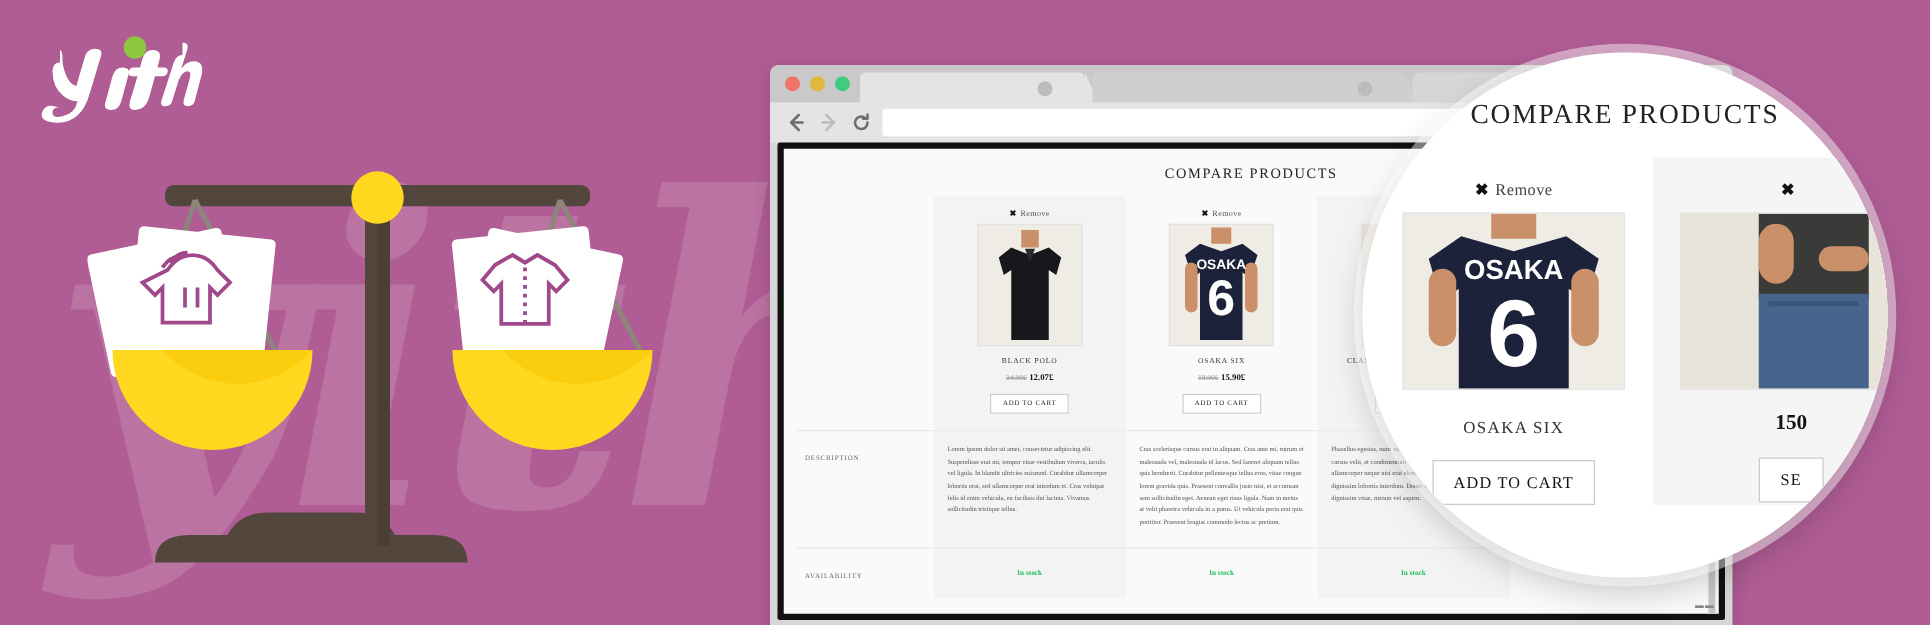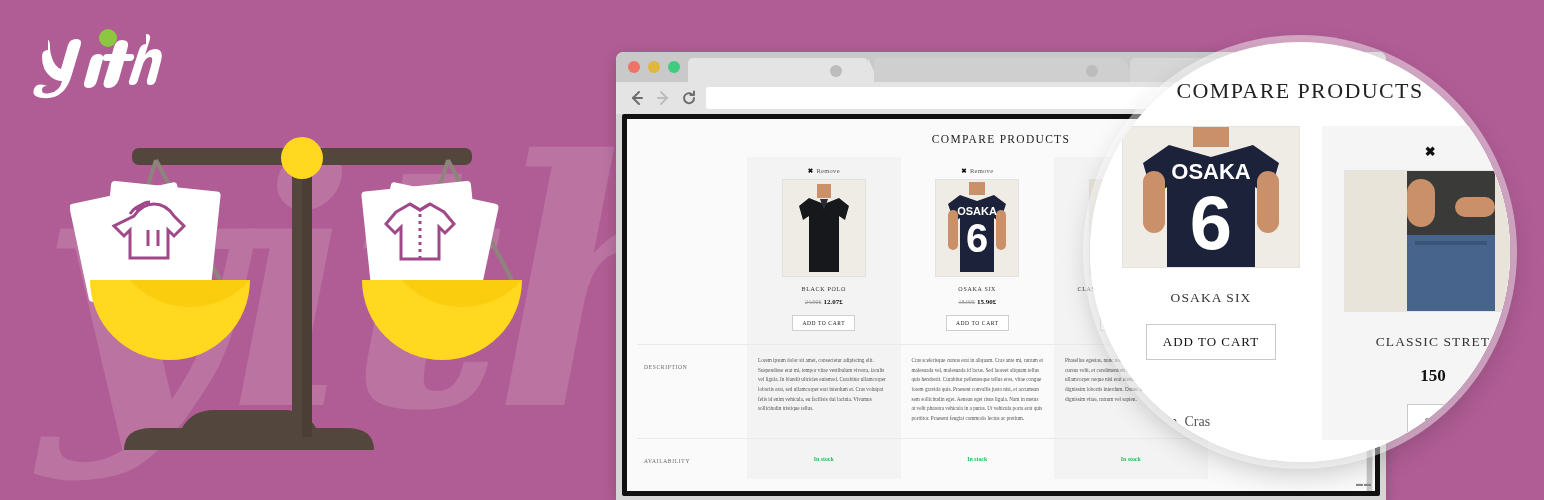--- a/index.html
+++ b/index.html
@@ -375,20 +375,21 @@
   </div>
 
   <div class="mag">
     <div class="mag-inner">
       <div class="mag-head">COMPARE PRODUCTS</div>
       <div class="mag-panel">
         <div class="mag-faint-wrap"></div>
         <div class="mag-cols">
 
           <div class="mcol">
+            <div class="m-rm"><b>✖</b><span>Remove</span></div>
             <div class="m-img">
               <svg width="176" height="140" viewBox="0 0 176 140" preserveAspectRatio="none">
                 <rect width="176" height="140" fill="#efece6"></rect>
                 <rect x="70" y="-2" width="36" height="22" fill="#c9906a"></rect>
                 <path d="M46 18 L88 30 L130 18 L156 36 L146 70 L132 60 L132 140 L44 140 L44 60 L30 70 L20 36 Z" fill="#1b2239"></path>
                 <rect x="20" y="44" width="22" height="62" rx="11" fill="#c9906a"></rect>
                 <rect x="134" y="44" width="22" height="62" rx="11" fill="#c9906a"></rect>
                 <text x="88" y="52" font-size="22" font-family="Liberation Sans, sans-serif" font-weight="700" fill="#fff" text-anchor="middle">OSAKA</text>
                 <text x="88" y="122" font-size="76" font-family="Liberation Sans, sans-serif" font-weight="700" fill="#fff" text-anchor="middle">6</text>
               </svg>
@@ -402,24 +403,22 @@
             <div class="m-img">
               <svg width="176" height="140" viewBox="0 0 176 140" preserveAspectRatio="none">
                 <rect width="176" height="140" fill="#e9e4da"></rect>
                 <path d="M62 -10 L150 -10 L150 68 L62 68 Z" fill="#3a3a38"></path>
                 <rect x="62" y="8" width="28" height="48" rx="14" fill="#c9906a"></rect>
                 <rect x="110" y="26" width="40" height="20" rx="10" fill="#c9906a"></rect>
                 <path d="M62 64 L150 64 L150 140 L62 140 Z" fill="#47658c"></path>
                 <path d="M70 72 L142 72" stroke="#3a5478" stroke-width="4"></path>
               </svg>
             </div>
-            <div class="m-name">CLASSIC STRET</div>
             <div class="m-price"><b>150</b></div>
             <button class="m-btn">SE</button>
           </div>
 
         </div>
-        <div class="m-tail">in aliquam. Cras</div>
       </div>
     </div>
   </div>
 
 </div>
 
 </body></html>

